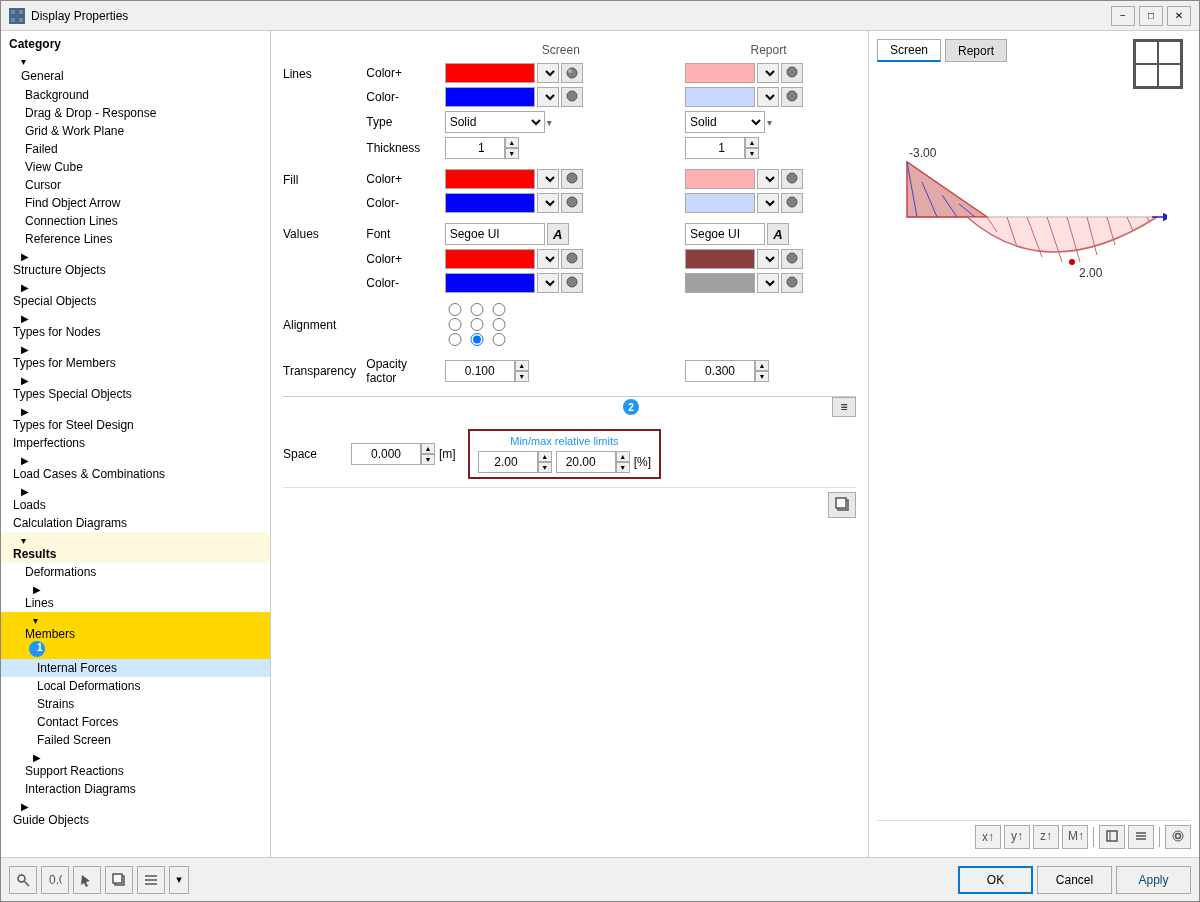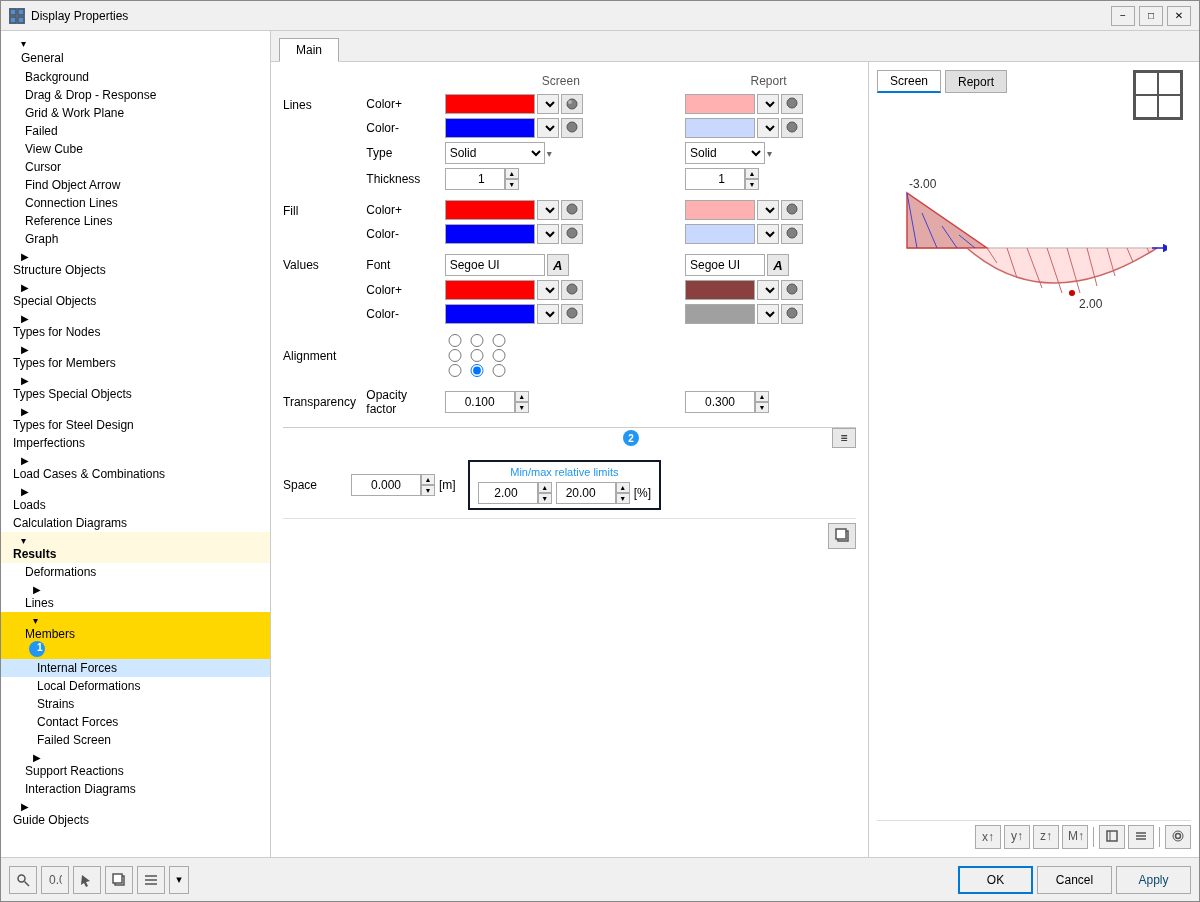--- a/index.html
+++ b/index.html
@@ -68,20 +68,21 @@
     <div class="title-bar-buttons">
       <button class="title-btn">−</button>
       <button class="title-btn">□</button>
       <button class="title-btn close">✕</button>
     </div>
   </div>
 
   <div class="main-content">
 
     <div class="sidebar">
+      <div class="tree-category">Category</div>
 
       <div class="tree-item" style="padding-left:4px;">
         <span>
             <span class="tree-expand">▾</span> 
             <span>General</span>
           </span>
       </div>
       <div class="tree-item tree-indent-1">
           <span>Background</span>
         </div>
@@ -102,23 +103,20 @@
         </div>
       <div class="tree-item tree-indent-1">
           <span>Find Object Arrow</span>
         </div>
       <div class="tree-item tree-indent-1">
           <span>Connection Lines</span>
         </div>
       <div class="tree-item tree-indent-1">
           <span>Reference Lines</span>
         </div>
-      <div class="tree-item tree-indent-1">
-          <span>Graph</span>
-        </div>
 
       <div class="tree-item" style="padding-left:4px;">
           <span><span class="tree-expand">▶</span> Structure Objects</span>
         </div>
       <div class="tree-item" style="padding-left:4px;">
           <span><span class="tree-expand">▶</span> Special Objects</span>
         </div>
       <div class="tree-item" style="padding-left:4px;">
           <span><span class="tree-expand">▶</span> Types for Nodes</span>
         </div>
@@ -180,23 +178,20 @@
         </div>
 
       <div class="tree-item" style="padding-left:4px;">
           <span><span class="tree-expand">▶</span> Guide Objects</span>
         </div>
 
     </div>
 
     <div class="content-area">
 
-      <div class="tab-bar">
-        <div class="tab active">Main</div>
-      </div>
 
       <div class="content-body">
 
         <div class="main-panel">
 
           <table style="width:100%; border-collapse:collapse; margin-bottom:4px;">
             <colgroup>
               <col style="width:80px">
               <col style="width:80px">
               <col style="width:250px">
@@ -499,21 +494,21 @@
             <span style="min-width:60px;">Space</span>
             <div style="display:flex; align-items:center;">
               <input type="number" value="0.000" style="width: 70px; height: 22px; border: 1px solid rgb(170, 170, 170); text-align: right; padding: 0px 4px;">
               <div style="display:flex; flex-direction:column;">
                 <button style="width:14px; height:11px; background:#f0f0f0; border:1px solid #aaa; font-size:7px; cursor:pointer;">▲</button>
                 <button style="width:14px; height:11px; background:#f0f0f0; border:1px solid #aaa; font-size:7px; cursor:pointer;">▼</button>
               </div>
               <span style="margin-left:4px;">[m]</span>
             </div>
 
-            <div style="border:2px solid #0f172a; padding:4px 8px; margin-left:4px;">
+            <div style="border:2px solid #7f1d1d; padding:4px 8px; margin-left:4px;">
               <div style="color:#2196F3; font-size:11px; margin-bottom:4px; text-align:center;">Min/max relative limits</div>
               <div style="display:flex; align-items:center; gap:4px;">
                 <div style="display:flex; align-items:center;">
                   <input type="number" value="2.00" style="width: 60px; height: 22px; border: 1px solid rgb(170, 170, 170); text-align: right; padding: 0px 4px;">
                   <div style="display:flex; flex-direction:column;">
                     <button style="width:14px; height:11px; background:#f0f0f0; border:1px solid #aaa; font-size:7px; cursor:pointer;">▲</button>
                     <button style="width:14px; height:11px; background:#f0f0f0; border:1px solid #aaa; font-size:7px; cursor:pointer;">▼</button>
                   </div>
                 </div>
                 <div style="display:flex; align-items:center;">

